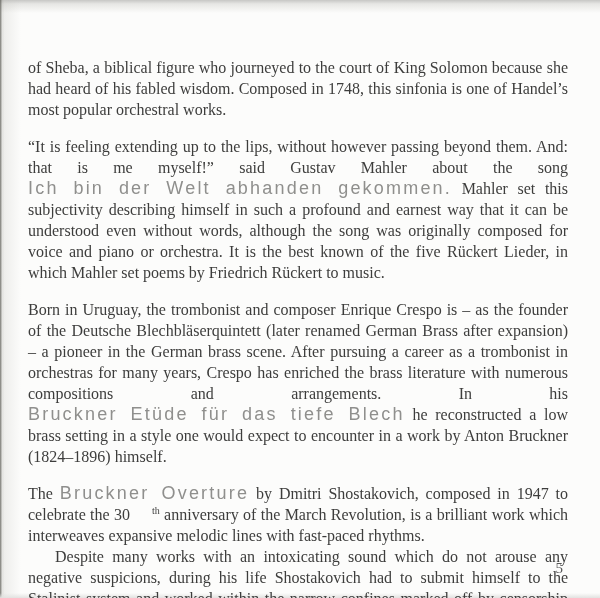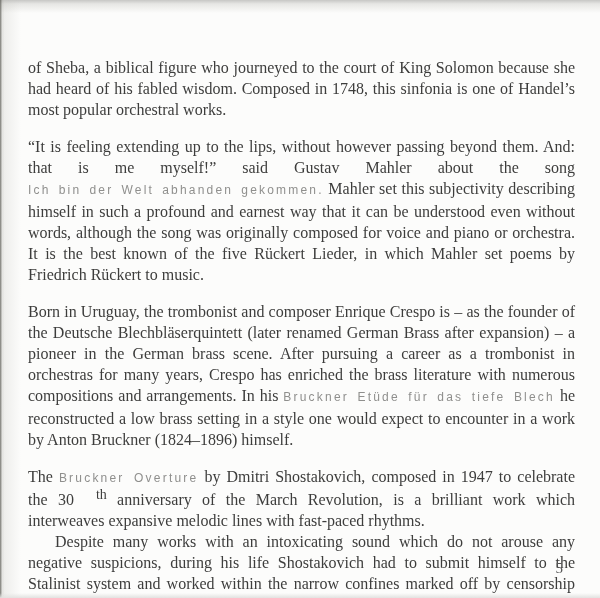--- a/index.html
+++ b/index.html
@@ -35,33 +35,33 @@
   .content {
     position: absolute;
     left: 28px;
     top: 57px;
     width: 547px;
     color: #3d3d3c;
     font-size: 16px;
     line-height: 21px;
     text-align: justify;
   }
-  .content p { margin: 0 0 16px 0; }
+  .content p { margin: 0 7px 16px 0; }
   .content p.no-gap { margin-bottom: 0; }
   .content p.first-indent { text-indent: 27px; margin-bottom: 0; }
   .song-title {
     font-family: "Liberation Sans", sans-serif;
     color: #8f8f8d;
-    font-size: 12px;
+    font-size: 18px;
     letter-spacing: 2.2px;
     word-spacing: 2px;
     white-space: nowrap;
   }
   .italic { }
-  sup.ordinal { font-size: 14px; line-height: 0; vertical-align: super; padding-left: 22px; }
+  sup.ordinal { font-size: 10px; line-height: 0; vertical-align: super; padding-left: 22px; }
   .page-number {
     position: absolute;
     top: 560px;
     right: 37px;
     font-size: 15px;
     color: #565656;
   }
 </style>
 </head>
 <body>

